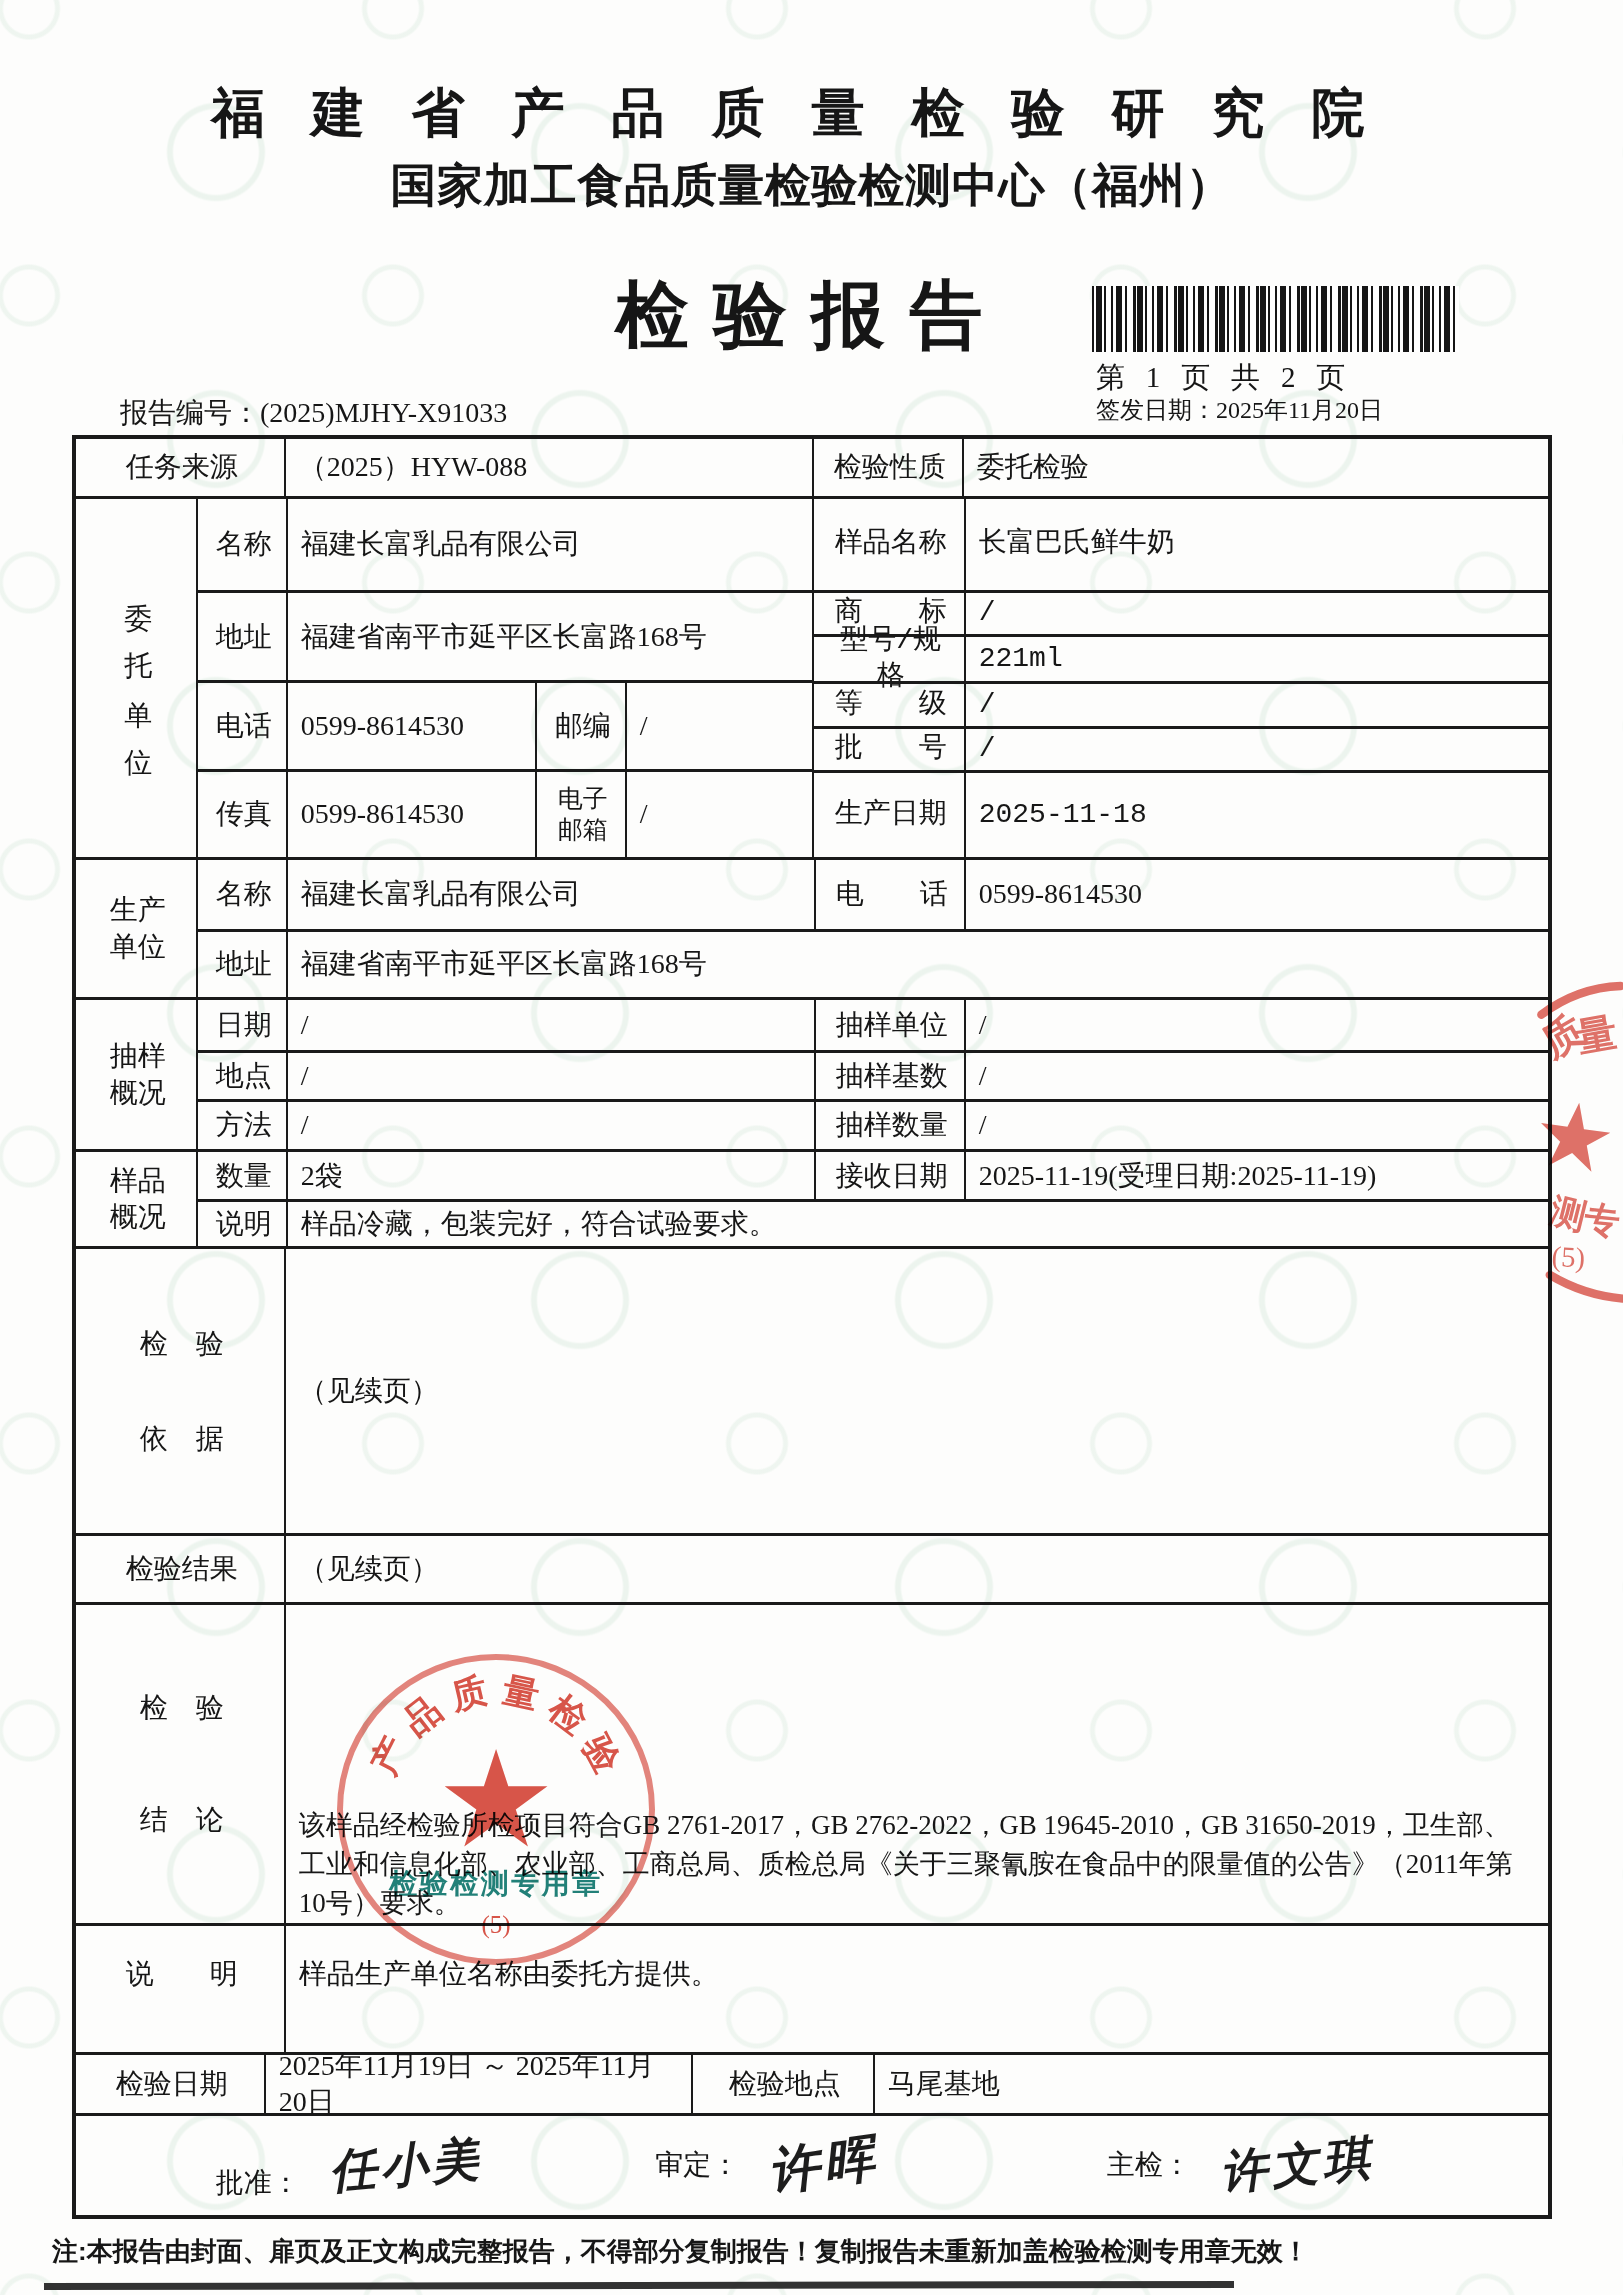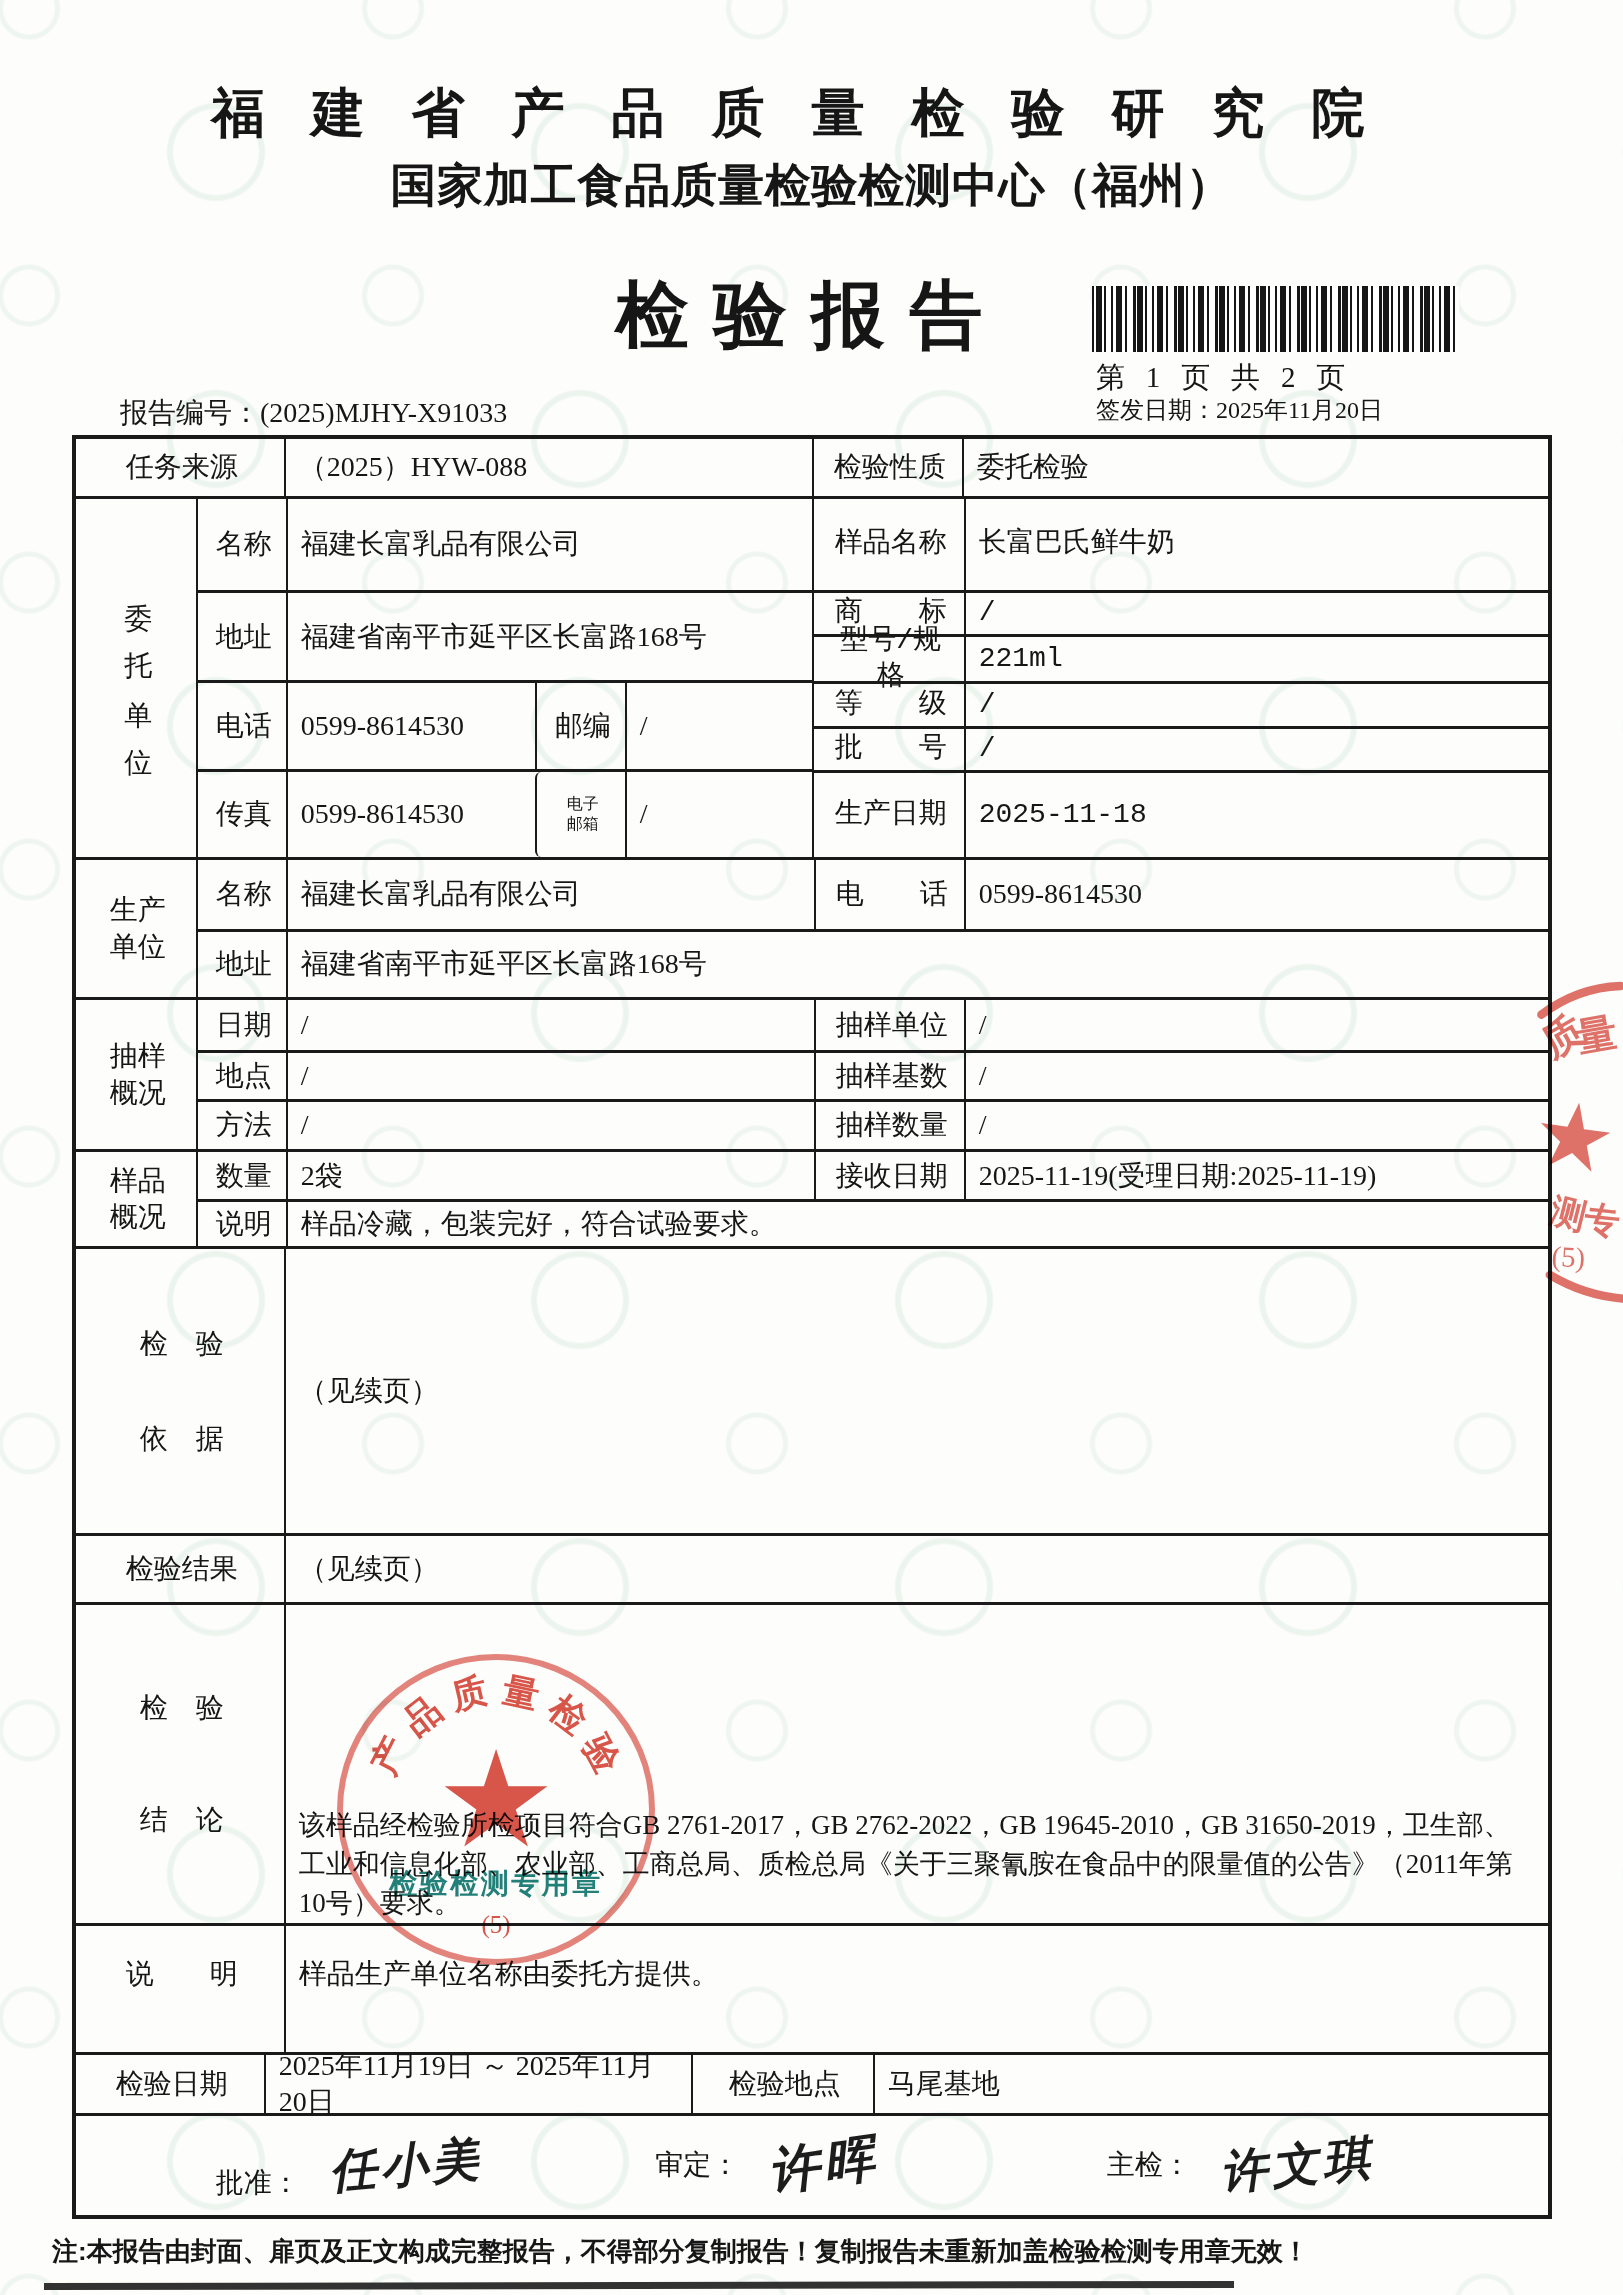--- a/index.html
+++ b/index.html
@@ -26,21 +26,21 @@
   .table{position:absolute;left:72px;top:435px;width:1480px;border:4.2px solid #1a1a1a;background:transparent;}
   .trow{display:flex;border-top:3.4px solid #1a1a1a;}
   .table > .trow:first-child{border-top:none;}
   .tcol{display:flex;flex-direction:column;border-left:2.5px solid #1a1a1a;}
   .tcol > .trow:first-child{border-top:none;}
   .tcell{border-left:2.5px solid #1a1a1a;display:flex;align-items:center;padding:0 12.7px;font-size:28px;line-height:1.3;}
   .trow > .tcell:first-child,.trow > .tcol:first-child{border-left:none;}
   .lab{justify-content:center;text-align:center;padding-left:16px;}
   .pre{white-space:pre-line;text-align:center;}
   .vtext{writing-mode:vertical-lr;text-orientation:upright;letter-spacing:49px;margin:auto;}
-  .two{white-space:pre-line;font-size:16px;line-height:1.25;border-radius:6px;}
+  .two{white-space:pre-line;font-size:25px;line-height:1.25;}
   .topalign{align-items:flex-start;padding-top:13.5px;}
   .para{line-height:1.45;font-size:27px;display:block;padding-top:22px;}
   
   .sig{font-style:italic;font-weight:600;font-size:47px;letter-spacing:4.2px;transform:rotate(-5deg);margin-left:29px;color:#1d1d1d;}
   .siglab{font-size:28px;}
   
   .stamp{position:absolute;left:337px;top:1654px;width:318px;height:311px;border:6px solid rgba(214,71,58,.72);
          border-radius:50%;mix-blend-mode:multiply;opacity:.92;pointer-events:none;}
   .stamp .arcch{position:absolute;left:50%;top:50%;font-size:36px;font-weight:bold;color:#d6473a;}
   .stamp .star{position:absolute;left:50%;top:47%;transform:translate(-50%,-50%);font-size:134px;color:#d6473a;line-height:1;}

